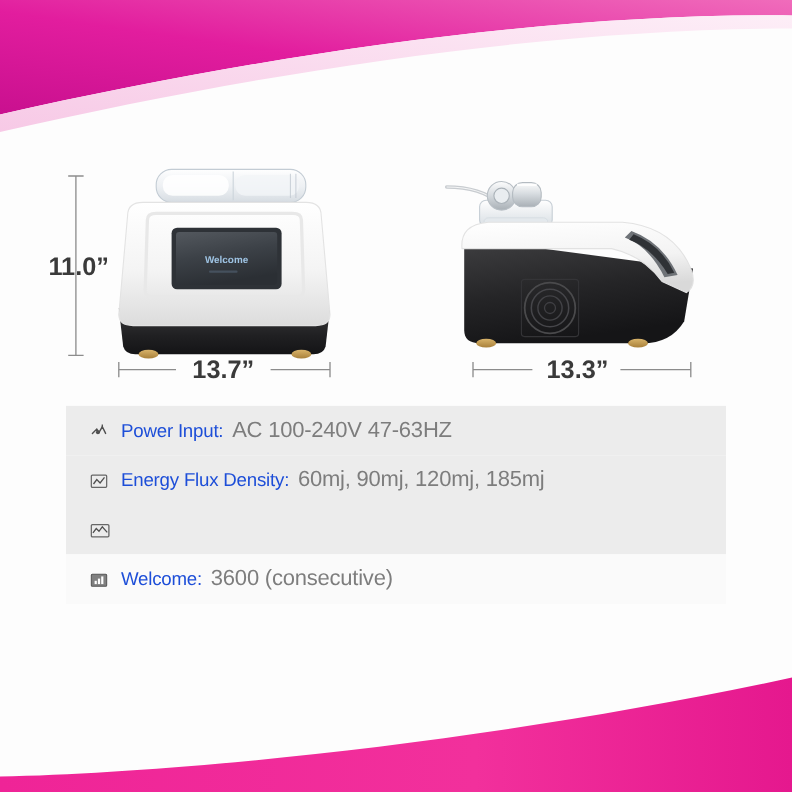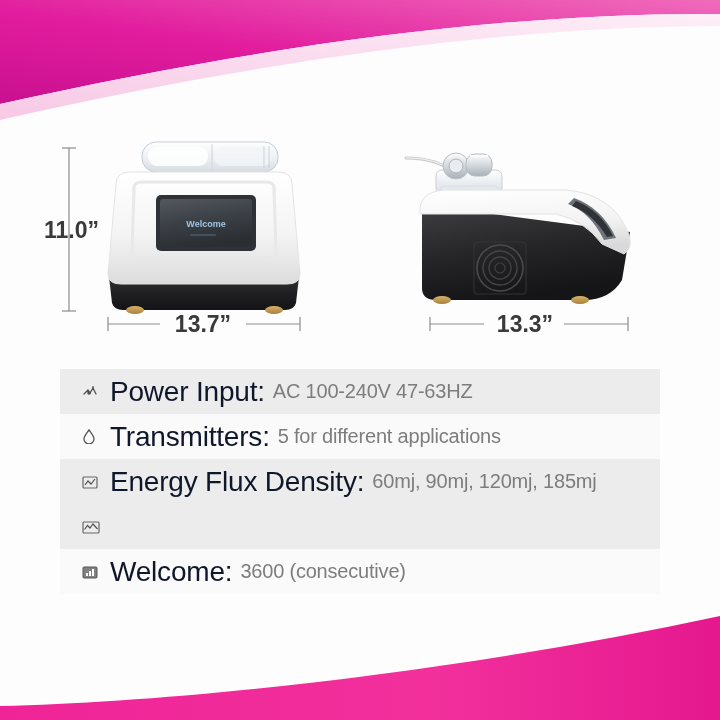--- a/index.html
+++ b/index.html
@@ -41,21 +41,21 @@
        1px 0 0 #e03c94,
       -1px 0 0 #e03c94,
        0 1px 0 #e03c94,
        0 -1px 0 #e03c94,
        1px 1px 2px rgba(190,40,120,0.35);
   }
 
   
   .photos {
     position: absolute;
-    top: 128px; left: 0;
+    top: 140px; left: 0;
     width: 720px; height: 225px;
   }
   .photo-pane {
     position: absolute;
     top: 0;
     height: 225px;
   }
   .photo-left  { left: 38px;  width: 330px; }
   .photo-right { left: 388px; width: 320px; }
   .photo-pane svg { display: block; }
@@ -82,22 +82,22 @@
     height: 18px;
     margin-right: 6px;
     display: flex;
     align-items: center;
     justify-content: flex-start;
     opacity: 0.82;
   }
   .spec-icon svg { display: block; }
 
   .spec-label {
-    font-size: 28px;
-    color: #0f172a;
+    font-size: 17px;
+    color: #1d4ed8;
     white-space: nowrap;
     letter-spacing: -0.2px;
   }
   .spec-value {
     font-size: 20px;
     color: #7d7d7d;
     white-space: nowrap;
     margin-left: 8px;
     letter-spacing: -0.2px;
   }
@@ -287,29 +287,20 @@
         <svg width="16" height="14" viewBox="0 0 16 14">
           <path d="M2,9 L6,5 L8,8 L11,3 L14,9" fill="none" stroke="#2e2e2e" stroke-width="1.3" stroke-linecap="round"></path>
           <circle cx="7" cy="8" r="1.8" fill="#2e2e2e"></circle>
           <line x1="11" y1="1" x2="11" y2="4" stroke="#2e2e2e" stroke-width="1.2"></line>
         </svg>
       </span>
       <span class="spec-label">Power Input:</span>
       <span class="spec-value">AC 100-240V 47-63HZ</span>
     </div>
 
-    <div class="spec-row base">
-      <span class="spec-icon">
-        <svg width="14" height="15" viewBox="0 0 14 15">
-          <path d="M7,1 C4,5 2,7 2,10 A5,5 0 0 0 12,10 C12,7 10,5 7,1 Z" fill="none" stroke="#2e2e2e" stroke-width="1.3"></path>
-        </svg>
-      </span>
-      <span class="spec-label">Transmitters:</span>
-      <span class="spec-value">5 for different applications</span>
-    </div>
 
     <div class="spec-row alt">
       <span class="spec-icon">
         <svg width="16" height="14" viewBox="0 0 16 14">
           <rect x="1" y="2" width="14" height="11" rx="1" fill="none" stroke="#4a4a4a" stroke-width="1.2"></rect>
           <path d="M3,10 L6,6 L9,9 L13,4" fill="none" stroke="#2e2e2e" stroke-width="1.2"></path>
         </svg>
       </span>
       <span class="spec-label">Energy Flux Density:</span>
       <span class="spec-value">60mj, 90mj, 120mj, 185mj</span>

